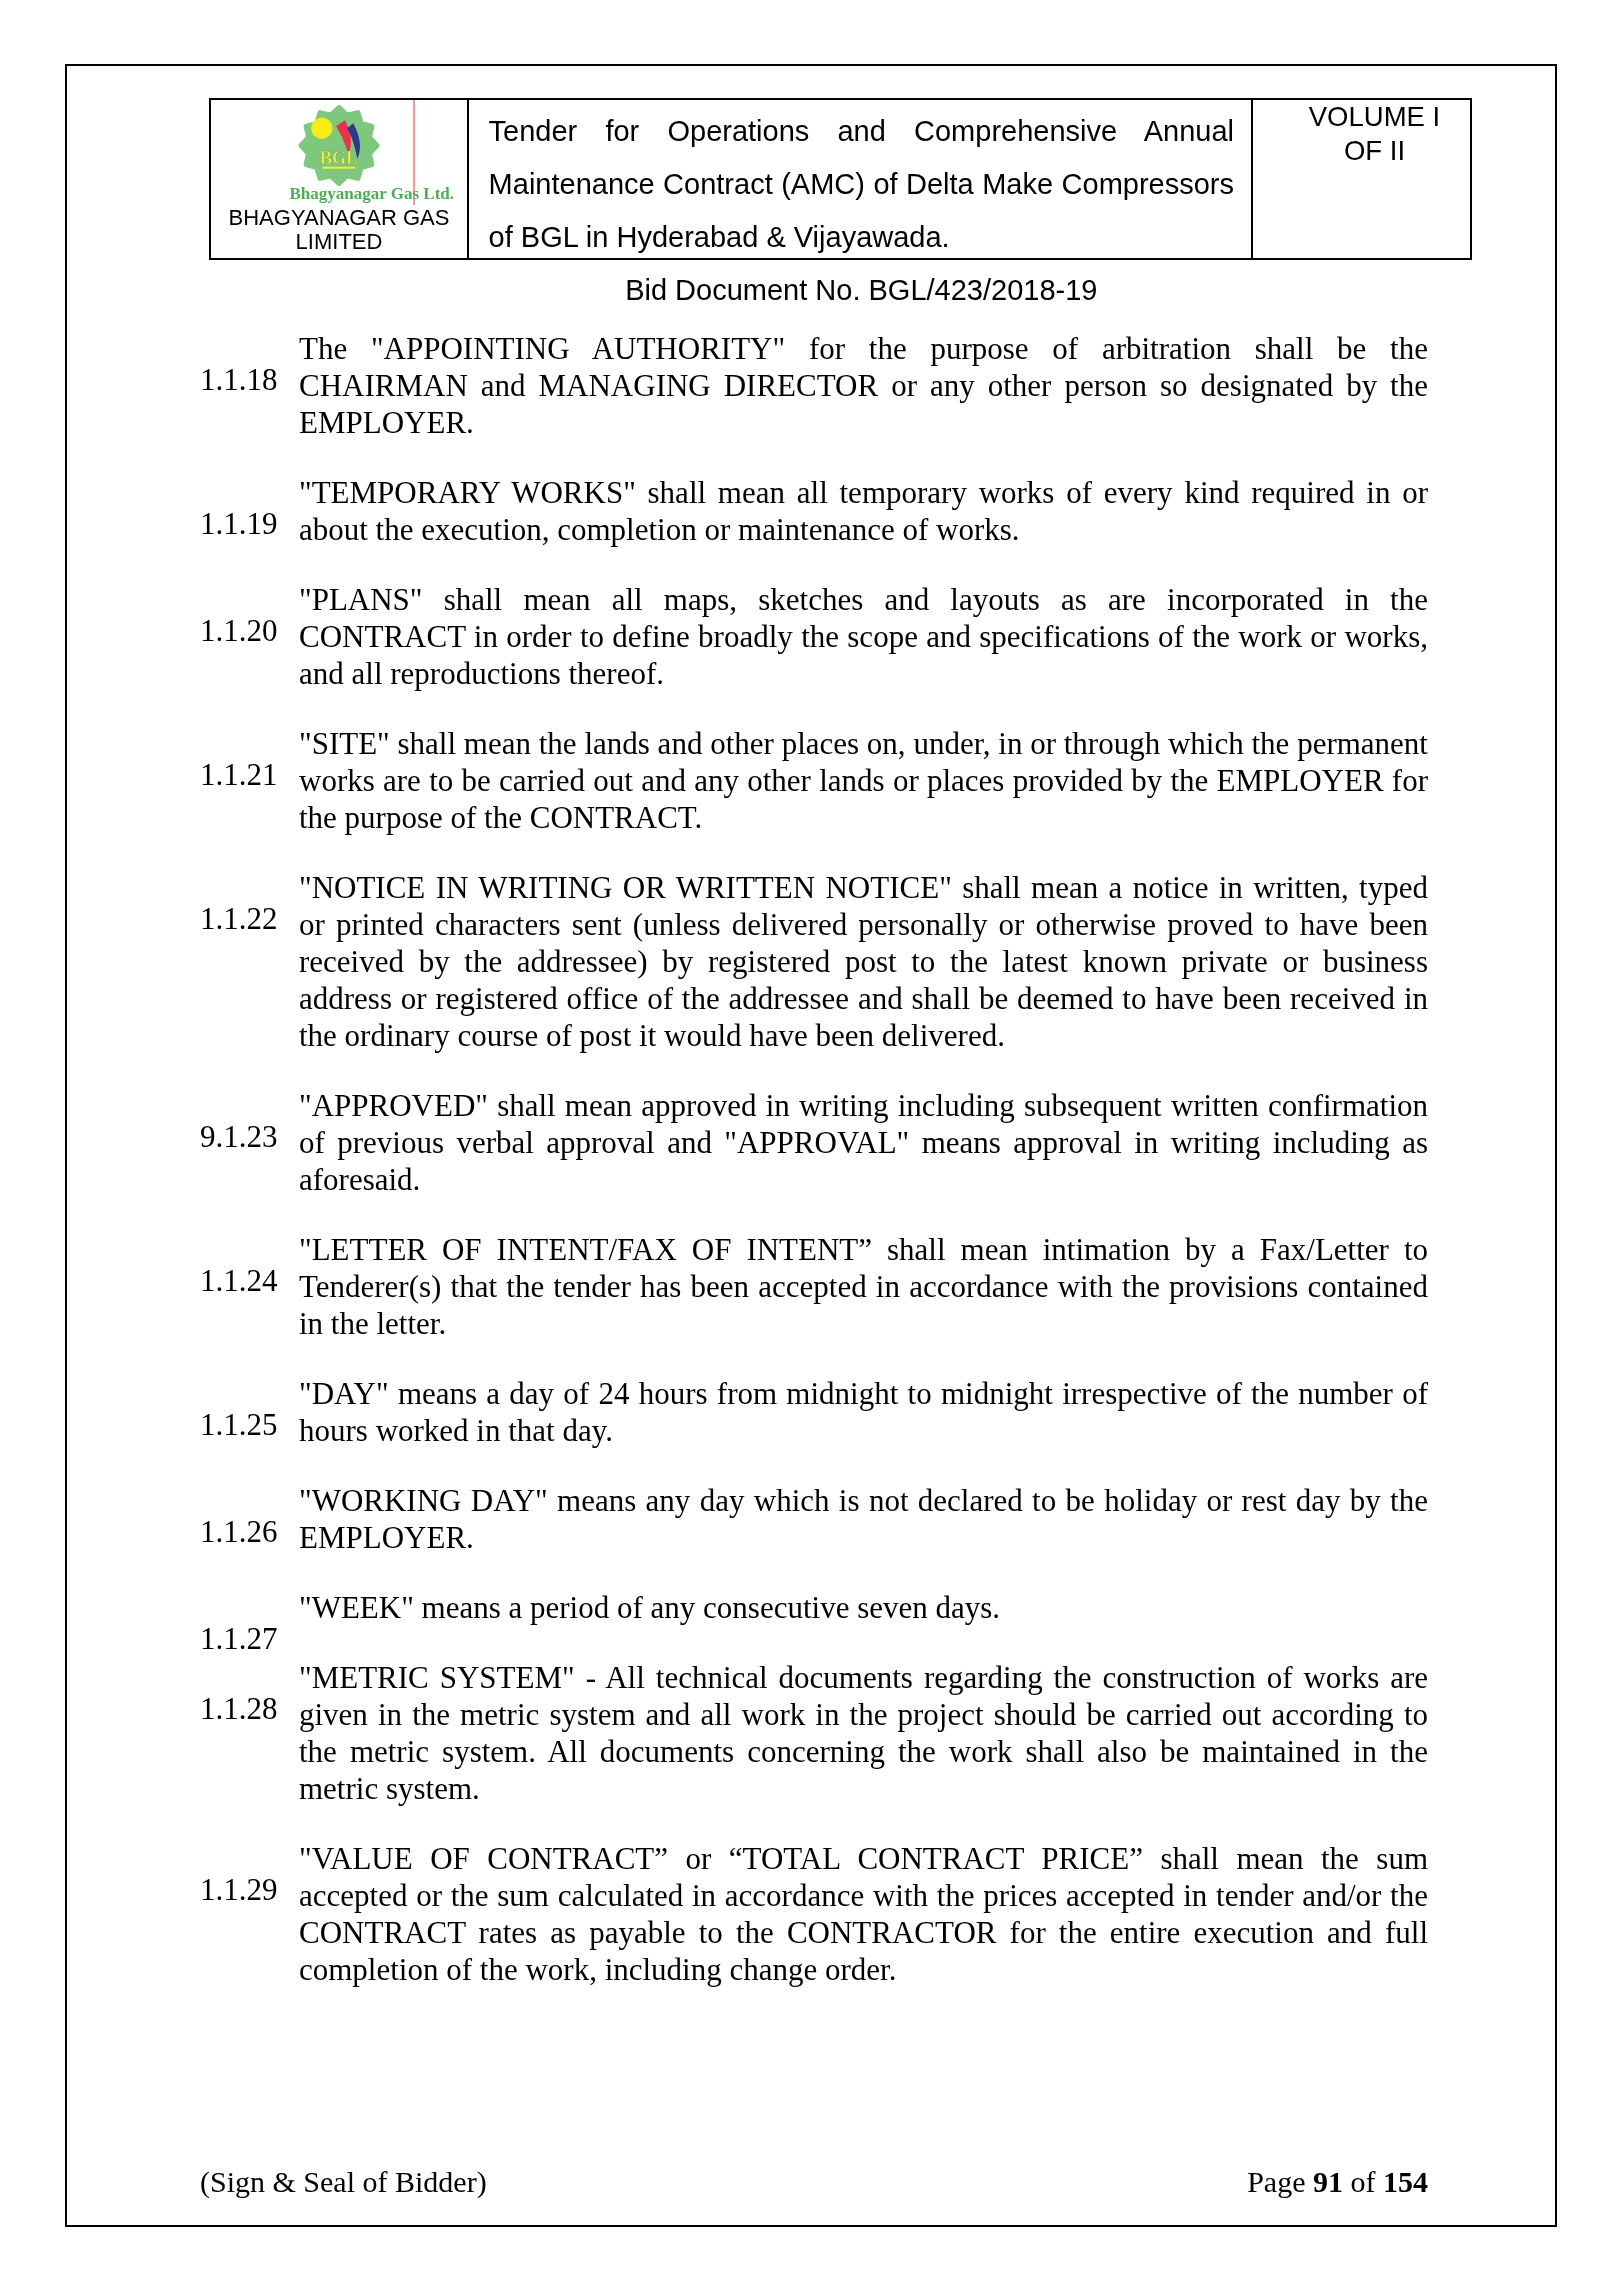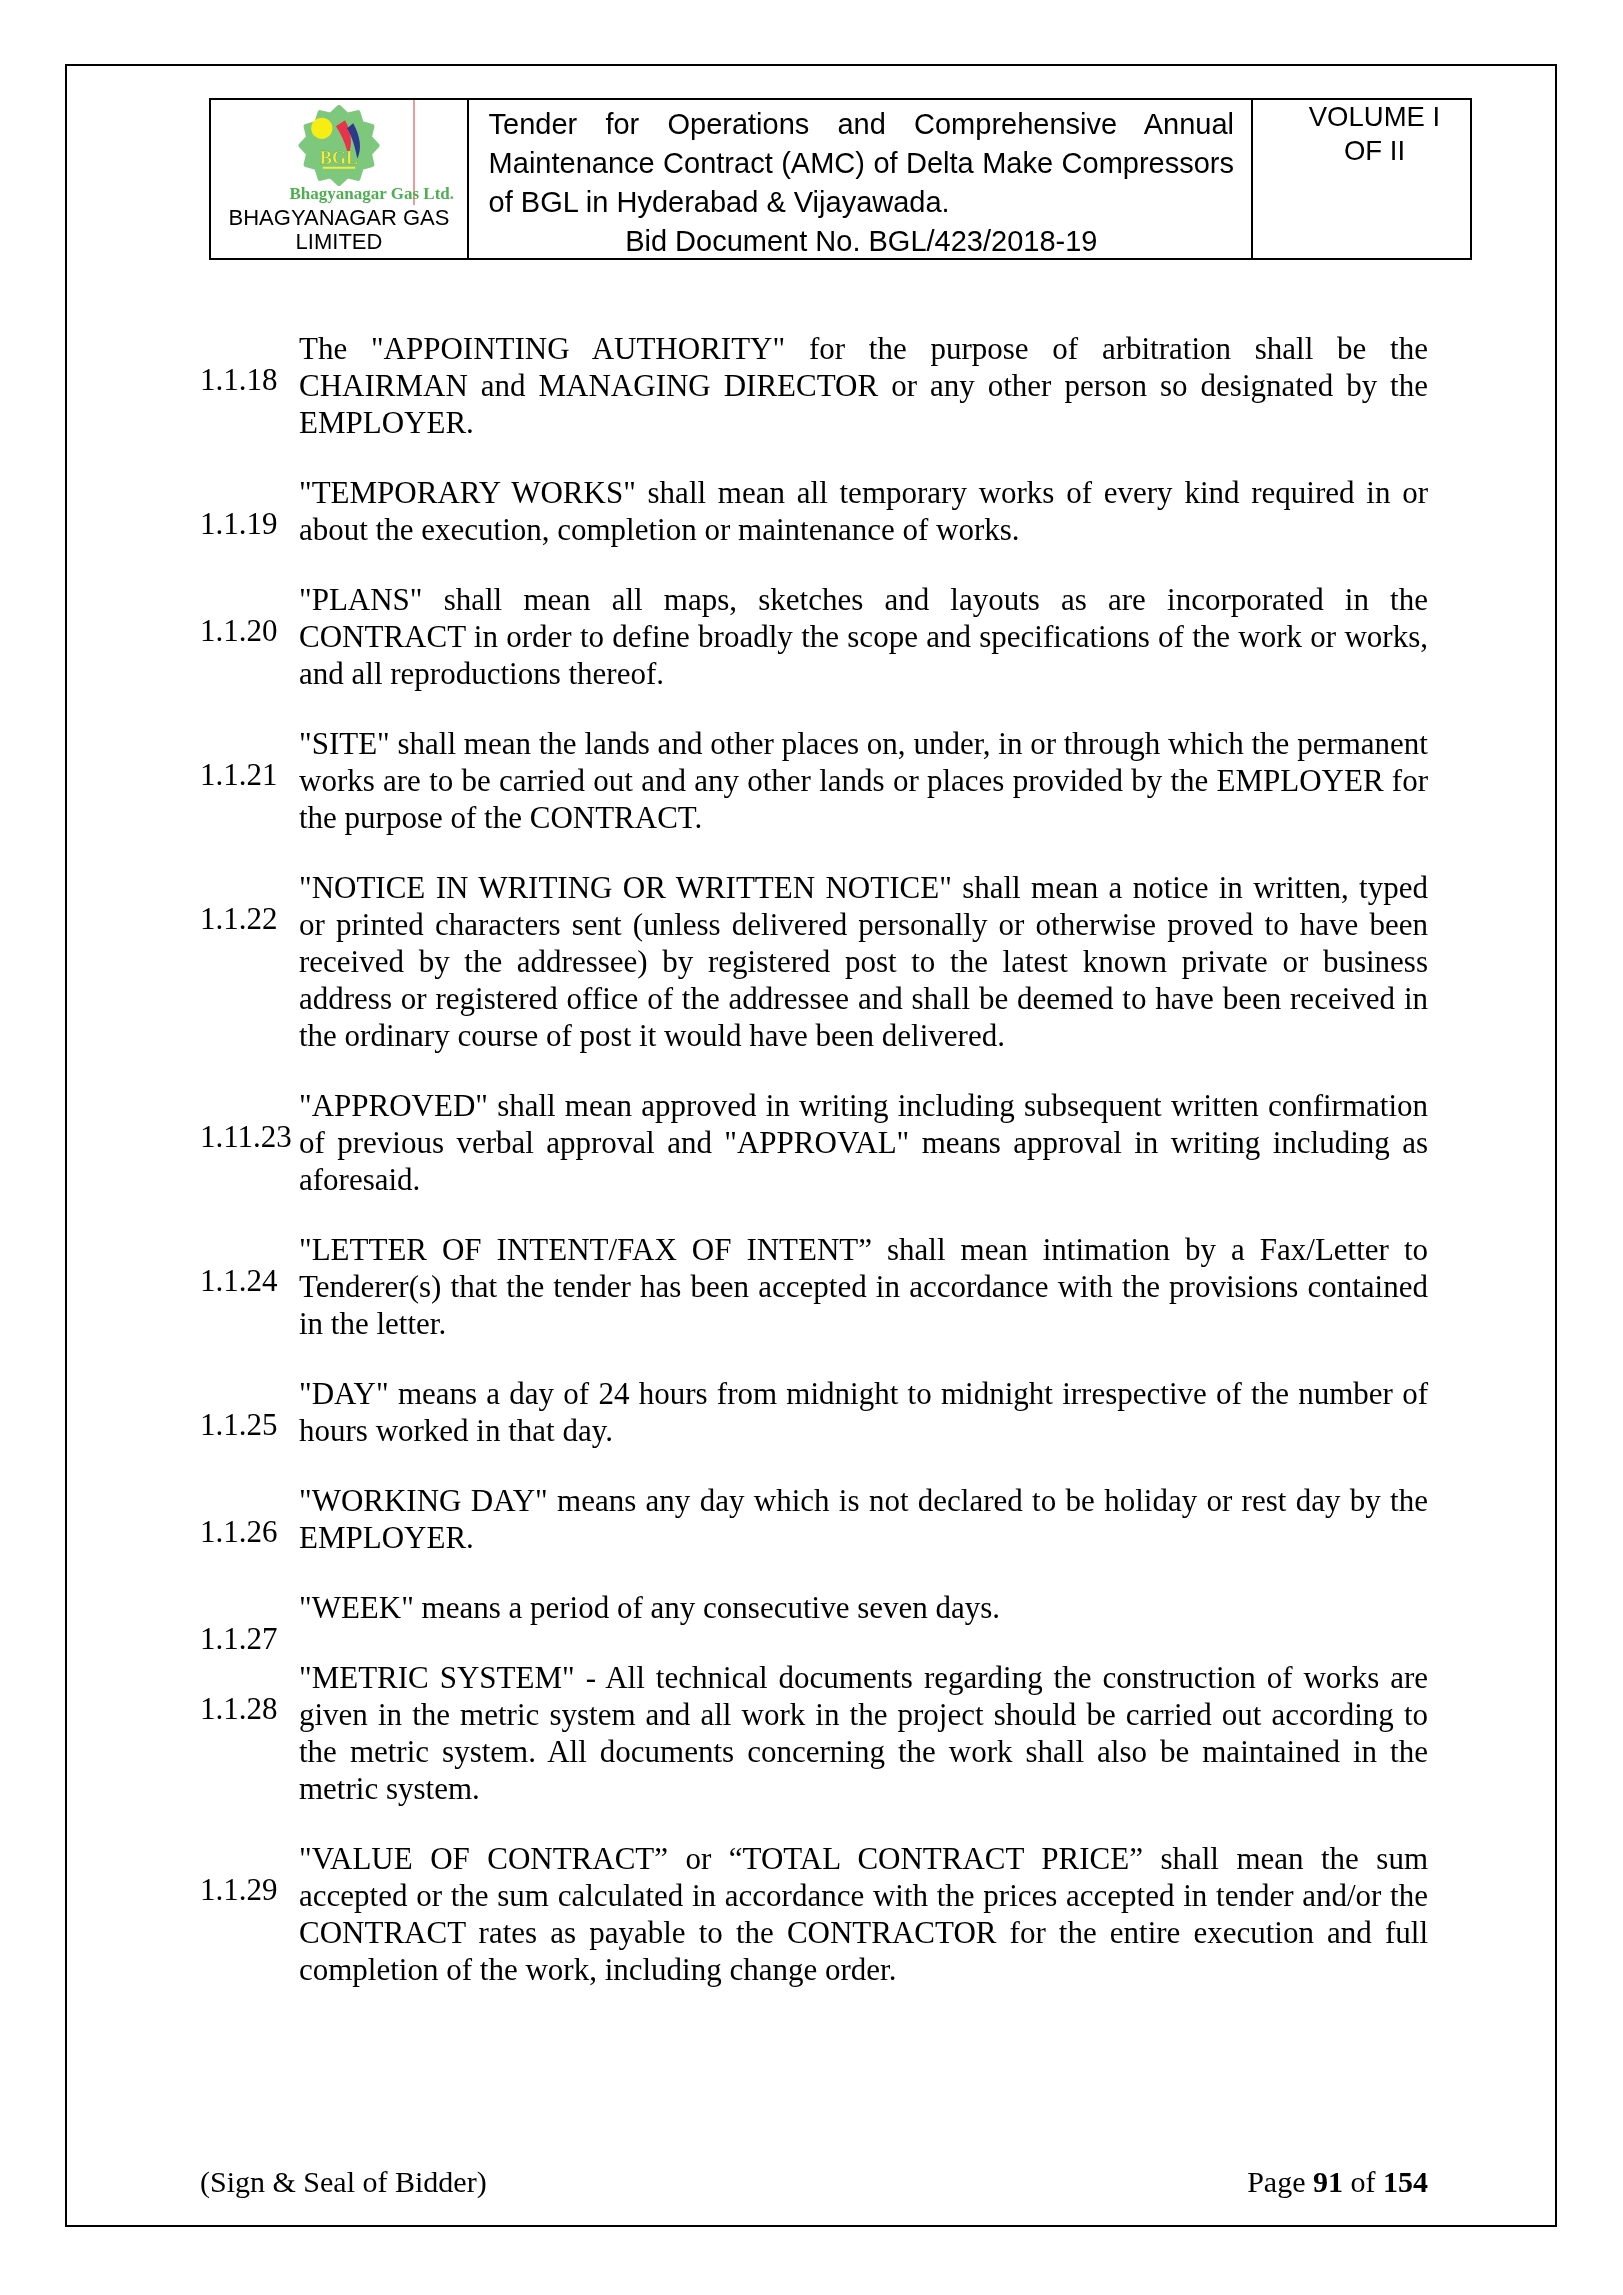--- a/index.html
+++ b/index.html
@@ -31,21 +31,21 @@
     font-family:"Liberation Serif",serif;font-size:17px;color:#4caf50;font-weight:bold;
   }
   .company-name{
     position:absolute;left:0;right:0;bottom:3.9px;text-align:center;
     font-family:"Liberation Sans",sans-serif;font-size:22px;line-height:24px;color:#000000;
   }
   .pink-line{position:absolute;left:202px;top:0;width:2px;height:105px;background:#f29a9a;}
   .title-cell{
     flex:1 1 auto;border-right:2px solid #000;box-sizing:border-box;
     padding:5.2px 17px 2.6px 19.6px;
-    font-family:"Liberation Sans",sans-serif;font-size:29px;line-height:39px;
+    font-family:"Liberation Sans",sans-serif;font-size:29px;line-height:53px;
   }
   .title-cell .title{text-align:justify;margin:0;}
   .title-cell .bid{text-align:center;margin:0;}
   .volume-cell{
     width:191px;flex:0 0 191px;display:flex;align-items:flex-start;justify-content:center;
     font-family:"Liberation Sans",sans-serif;font-size:27.5px;line-height:34px;text-align:center;padding-left:26px;
   }
   .volume-cell .volume-label{max-width:141px;}
   
   .clauses{
@@ -90,21 +90,21 @@
       <div class="volume-label">VOLUME I OF II</div>
     </div>
   </div>
 
   <div class="clauses" id="clauses">
       <div class="clause"><span class="num">1.1.18</span><span>The "APPOINTING AUTHORITY" for the purpose of arbitration shall be the CHAIRMAN and MANAGING DIRECTOR or any other person so designated by the EMPLOYER.</span></div>
       <div class="clause"><span class="num">1.1.19</span><span>"TEMPORARY WORKS" shall mean all temporary works of every kind required in or about the execution, completion or maintenance of works.</span></div>
       <div class="clause"><span class="num">1.1.20</span><span>"PLANS" shall mean all maps, sketches and layouts as are incorporated in the CONTRACT in order to define broadly the scope and specifications of the work or works, and all reproductions thereof.</span></div>
       <div class="clause"><span class="num">1.1.21</span><span>"SITE" shall mean the lands and other places on, under, in or through which the permanent works are to be carried out and any other lands or places provided by the EMPLOYER for the purpose of the CONTRACT.</span></div>
       <div class="clause"><span class="num">1.1.22</span><span>"NOTICE IN WRITING OR WRITTEN NOTICE" shall mean a notice in written, typed or printed characters sent (unless delivered personally or otherwise proved to have been received by the addressee) by registered post to the latest known private or business address or registered office of the addressee and shall be deemed to have been received in the ordinary course of post it would have been delivered.</span></div>
-      <div class="clause"><span class="num">1.11.23</span><span>"APPROVED" shall mean approved in writing including subsequent written confirmation of previous verbal approval and "APPROVAL" means approval in writing including as aforesaid.</span></div>
+      <div class="clause"><span class="num">9.1.23</span><span>"APPROVED" shall mean approved in writing including subsequent written confirmation of previous verbal approval and "APPROVAL" means approval in writing including as aforesaid.</span></div>
       <div class="clause"><span class="num">1.1.24</span><span>"LETTER OF INTENT/FAX OF INTENT” shall mean intimation by a Fax/Letter to Tenderer(s) that the tender has been accepted in accordance with the provisions contained in the letter.</span></div>
       <div class="clause"><span class="num">1.1.25</span><span>"DAY" means a day of 24 hours from midnight to midnight irrespective of the number of hours worked in that day.</span></div>
       <div class="clause"><span class="num">1.1.26</span><span>"WORKING DAY" means any day which is not declared to be holiday or rest day by the EMPLOYER.</span></div>
       <div class="clause"><span class="num">1.1.27</span><span>"WEEK" means a period of any consecutive seven days.</span></div>
       <div class="clause"><span class="num">1.1.28</span><span>"METRIC SYSTEM" - All technical documents regarding the construction of works are given in the metric system and all work in the project should be carried out according to the metric system. All documents concerning the work shall also be maintained in the metric system.</span></div>
       <div class="clause"><span class="num">1.1.29</span><span>"VALUE OF CONTRACT” or “TOTAL CONTRACT PRICE” shall mean the sum accepted or the sum calculated in accordance with the prices accepted in tender and/or the CONTRACT rates as payable to the CONTRACTOR for the entire execution and full completion of the work, including change order.</span></div>
     </div>
 
   <div class="footer">
     <span>(Sign &amp; Seal of Bidder)</span>

